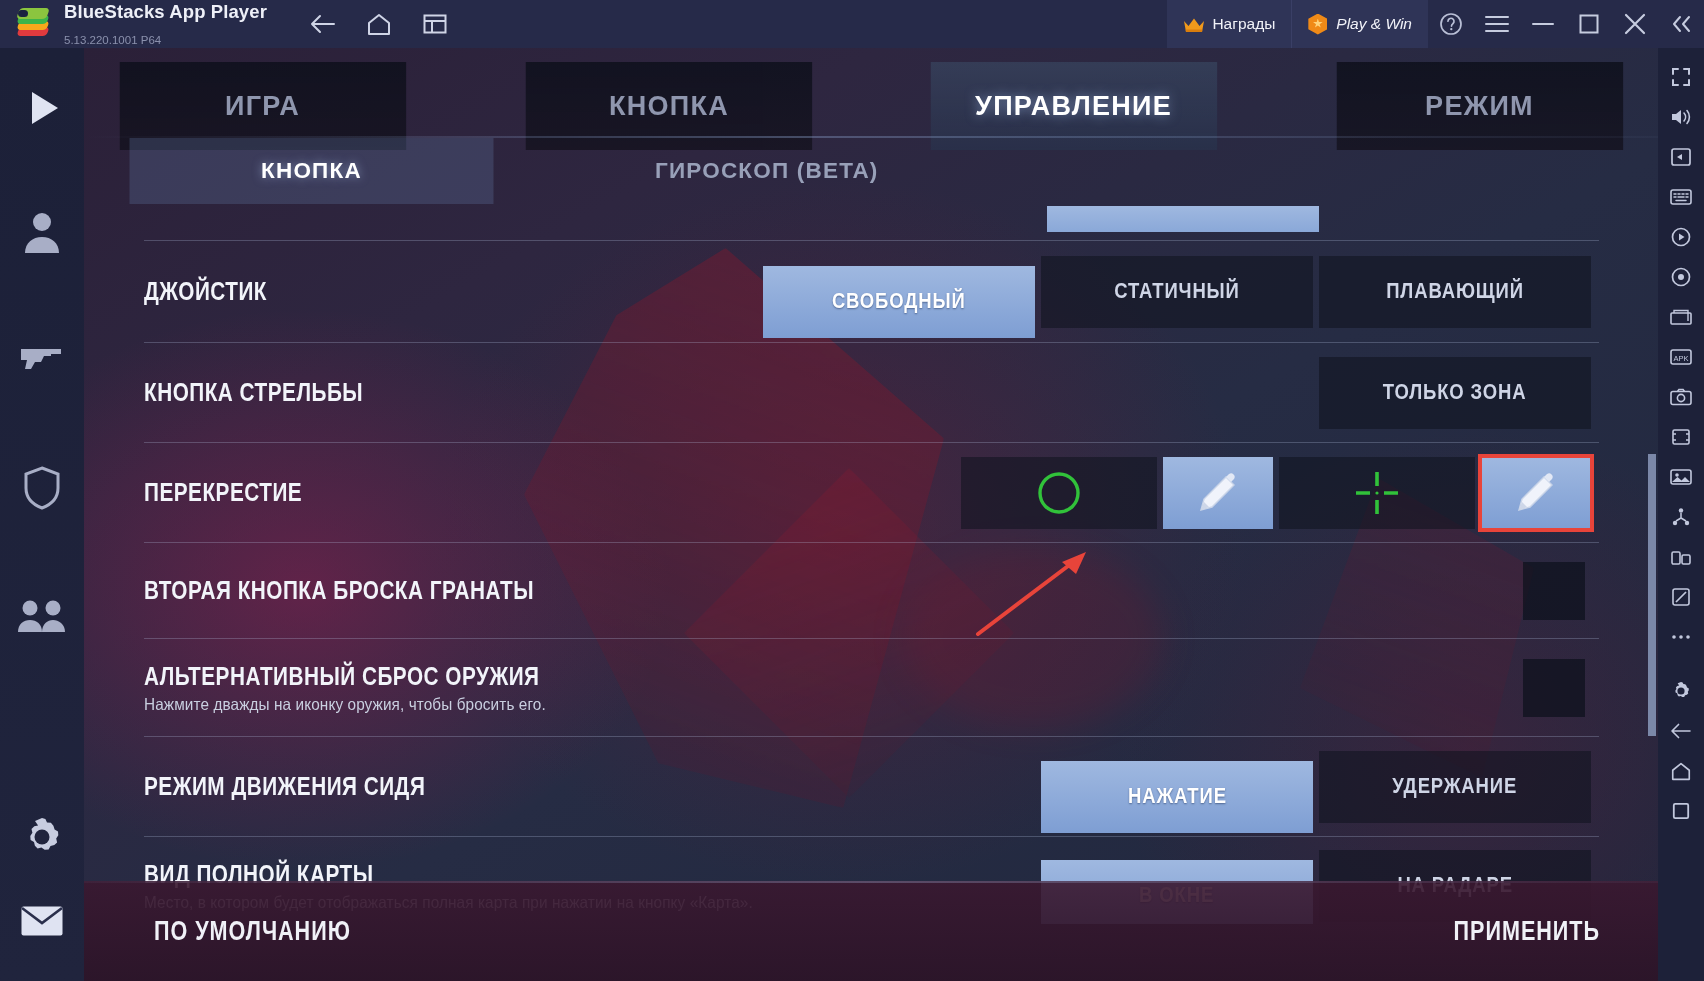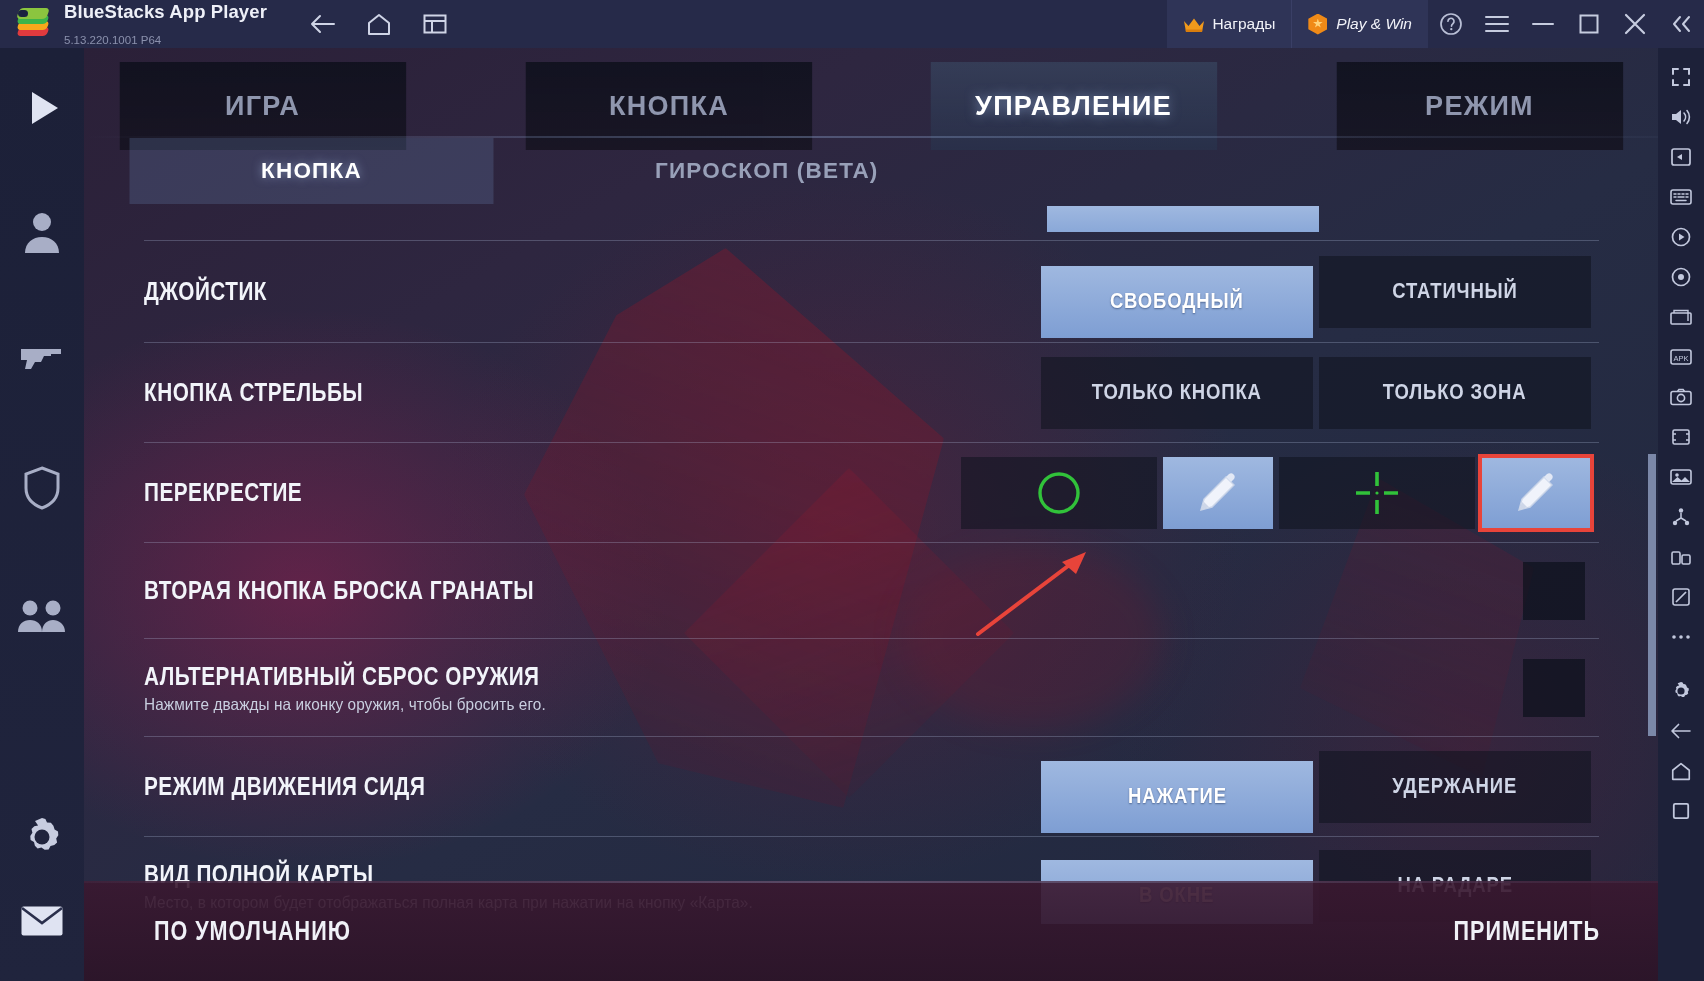--- a/index.html
+++ b/index.html
@@ -450,31 +450,31 @@
         <div class="row-label">
           <div class="rl-title">ДЖОЙСТИК</div>
         </div>
         <div class="opts">
           <div class="opt sel">
               <span>СВОБОДНЫЙ</span>
             </div>
           <div class="opt">
               <span>СТАТИЧНЫЙ</span>
             </div>
+          <div class="opt">
+              <span>ПЛАВАЮЩИЙ</span>
+            </div>
         </div>
       </div>
 
       <div class="row" style="top:138px; height:100px;">
         <div class="row-label">
           <div class="rl-title">КНОПКА СТРЕЛЬБЫ</div>
         </div>
         <div class="opts">
-          <div class="opt">
-              <span>ТОЛЬКО КНОПКА</span>
-            </div>
           <div class="opt">
               <span>ТОЛЬКО ЗОНА</span>
             </div>
         </div>
       </div>
 
       <div class="row" style="top:238px; height:100px;">
         <div class="row-label">
           <div class="rl-title">ПЕРЕКРЕСТИЕ</div>
         </div>

